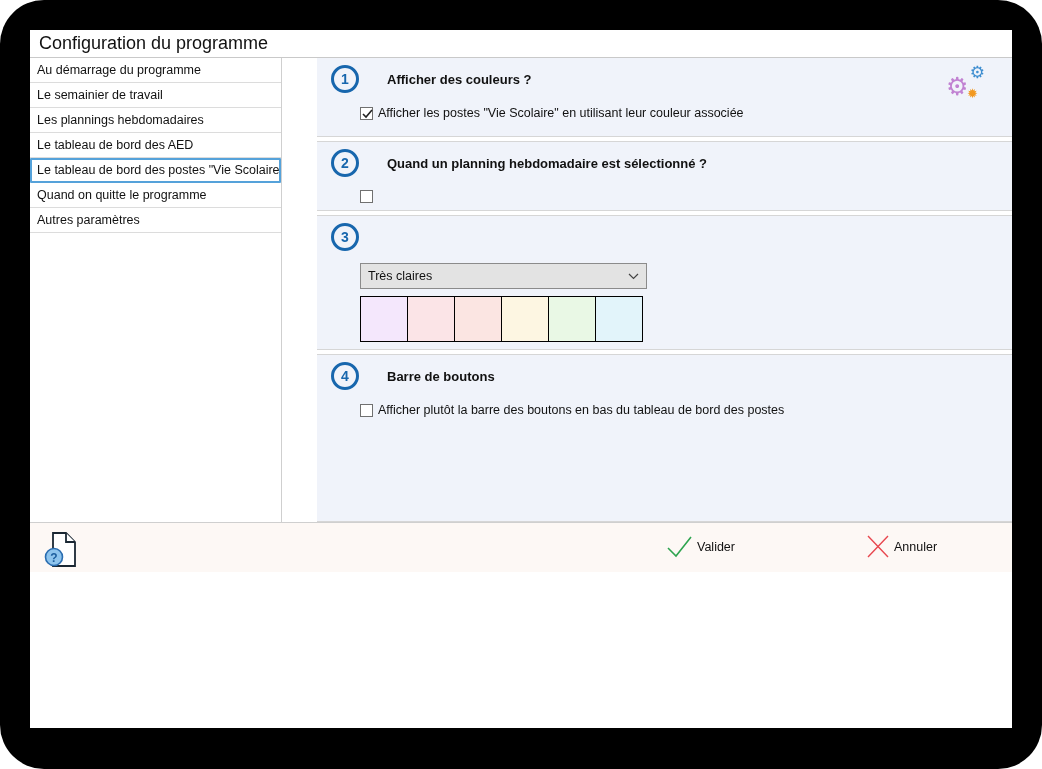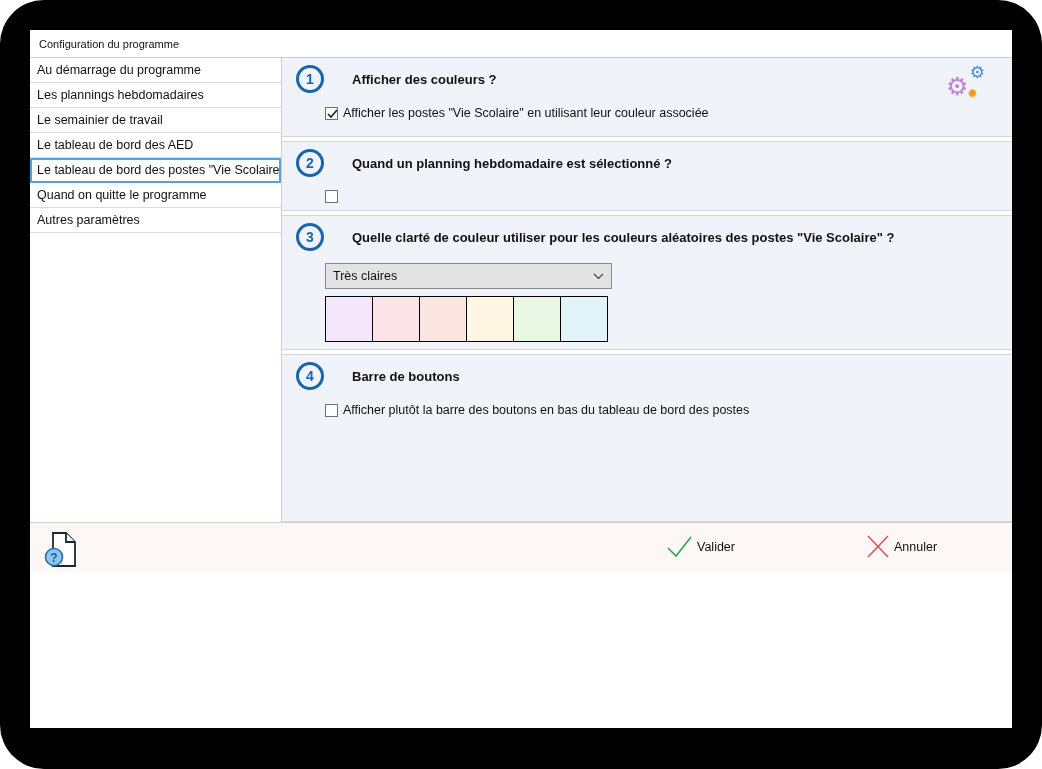--- a/index.html
+++ b/index.html
@@ -1,23 +1,23 @@
 <!DOCTYPE html>
 <html><head>
 <meta charset="utf-8">
 <style>
   * { box-sizing: border-box; margin: 0; padding: 0; }
   html,body { width:1042px; height:769px; background:#ffffff; font-family:"Liberation Sans", sans-serif; }
   .frame { position:absolute; left:0; top:0; width:1042px; height:769px; background:#000; border-radius:44px; }
   .window { position:absolute; left:30px; top:30px; width:982px; height:698px; background:#fff; overflow:hidden; }
 
-  .titlebar { height:28px; display:flex; align-items:center; padding-left:9px; font-size:11px; color:#111;
+  .titlebar { height:28px; display:flex; align-items:center; padding-left:9px; font-size:18px; color:#111;
               border-bottom:1px solid #c9c9c9; background:#fff; }
 
-  .content { display:flex; height:464px; }
+  .content { display:flex; height:464px;gap:35px; }
 
   .sidebar { width:252px; background:#fff; border-right:1px solid #cfcfcf; }
   .sidebar-item { height:25px; line-height:24px; border-bottom:1px solid #dcdcdc; font-size:12.5px; color:#111;
                   padding-left:7px; cursor:default; white-space:nowrap; overflow:hidden; }
   .sidebar-item.selected { border:2px solid #55a2da; line-height:20px; padding-left:5px; border-radius:1px; }
 
   .main { flex:1; background:#fff; display:flex; flex-direction:column; overflow:hidden; }
   .section { background:#f0f3fa; border-bottom:1px solid #d6d6d6; padding:7px 0 0 14px; position:relative; }
   .section + .section { margin-top:4px; border-top:1px solid #d6d6d6; }
   .sec1 { height:79px; }
@@ -63,22 +63,22 @@
   <div class="window">
 
     <div class="titlebar">
       <span>Configuration du programme</span>
     </div>
 
     <div class="content">
 
       <div class="sidebar">
         <div class="sidebar-item">Au démarrage du programme</div>
+        <div class="sidebar-item">Le semainier de travail</div>
         <div class="sidebar-item">Les plannings hebdomadaires</div>
-        <div class="sidebar-item">Le semainier de travail</div>
         <div class="sidebar-item">Le tableau de bord des AED</div>
         <div class="sidebar-item selected">Le tableau de bord des postes "Vie Scolaire"</div>
         <div class="sidebar-item">Quand on quitte le programme</div>
         <div class="sidebar-item">Autres paramètres</div>
       </div>
 
       <div class="main">
 
         <div class="section sec1" style="margin-top:0;border-top:none;">
           <div class="section-head">
@@ -108,21 +108,20 @@
           <div class="check-row">
             <span class="checkbox">
               
             </span>
           </div>
         </div>
 
         <div class="section sec3">
           <div class="section-head">
             <div class="num-circle">3</div>
-            <div class="heading">Quelle clarté de couleur utiliser pour les couleurs aléatoires des postes "Vie Scolaire" ?</div>
           </div>
           <div class="dropdown">
             <span>Très claires</span>
             <svg width="11" height="7" viewBox="0 0 11 7">
                 <polyline points="1,1 5.5,5.5 10,1" fill="none" stroke="#444" stroke-width="1.2"></polyline>
               </svg>
           </div>
           <div class="swatches">
             <div class="swatch" style="background-color: rgb(244, 231, 252);"></div>
             <div class="swatch" style="background-color: rgb(251, 228, 231);"></div>

